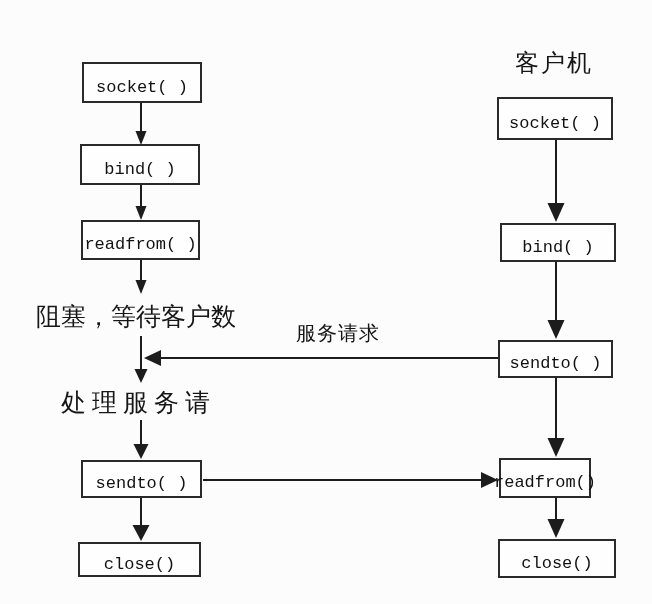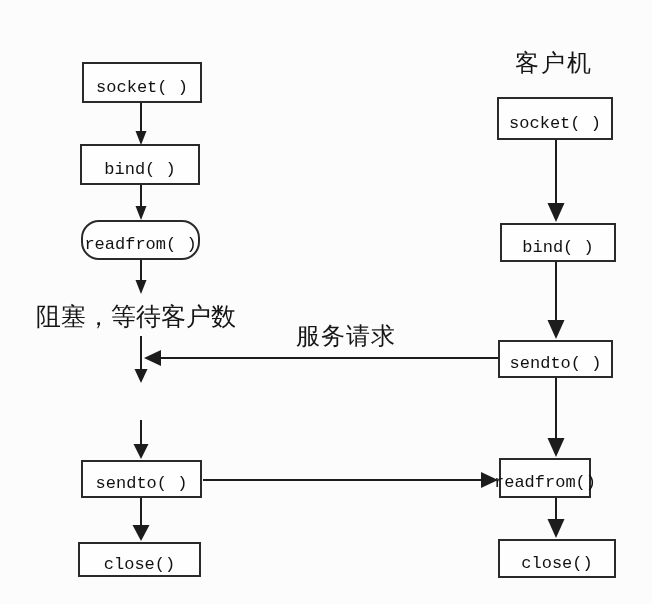--- a/index.html
+++ b/index.html
@@ -46,21 +46,21 @@
     white-space: nowrap;
   }
   .note-text {
     position: absolute;
     font-size: 25px;
     color: #161616;
     white-space: nowrap;
   }
   .conn-label {
     position: absolute;
-    font-size: 24px;
+    font-size: 20px;
     color: #161616;
     letter-spacing: 1px;
     white-space: nowrap;
   }
   .spaced {
     letter-spacing: 6px;
   }
   line { stroke: #1c1c1c; stroke-width: 2; }
   polygon { fill: #1c1c1c; }
 </style>
@@ -121,25 +121,26 @@
     <g>
       <line x1="203" y1="480" x2="484" y2="480"></line>
       <polygon points="498,480 481,472 481,488"></polygon>
     </g>
   </svg>
 
   <div class="col-title" style="left:515px; top:47px;text-align:center;">客户机</div>
 
   <div class="flow-box" style="left:82px; top:62px; width:120px; height:41px;">socket( )</div>
   <div class="flow-box" style="left:80px; top:144px; width:120px; height:41px;">bind( )</div>
-  <div class="flow-box" style="left:81px; top:220px; width:119px; height:40px;border-radius:18px;">readfrom( )</div>
+  <div class="flow-box" style="left:81px; top:220px; width:119px; height:40px;">readfrom( )</div>
   <div class="flow-box" style="left:81px; top:460px; width:121px; height:38px;">sendto( )</div>
   <div class="flow-box" style="left:78px; top:542px; width:123px; height:35px;">close()</div>
 
   <div class="note-text" style="left:36px; top:300px;">阻塞，等待客户数</div>
+  <div class="note-text spaced" style="left:61px; top:386px;">处理服务请</div>
 
   <div class="flow-box" style="left:497px; top:97px; width:116px; height:43px;">socket( )</div>
   <div class="flow-box" style="left:500px; top:223px; width:116px; height:39px;">bind( )</div>
   <div class="flow-box" style="left:498px; top:340px; width:115px; height:38px;">sendto( )</div>
   <div class="flow-box" style="left:499px; top:458px; width:92px; height:40px;">readfrom()</div>
   <div class="flow-box" style="left:498px; top:539px; width:118px; height:39px;">close()</div>
 
   <div class="conn-label" style="left:296px; top:320px;">服务请求</div>
 
 </div>

